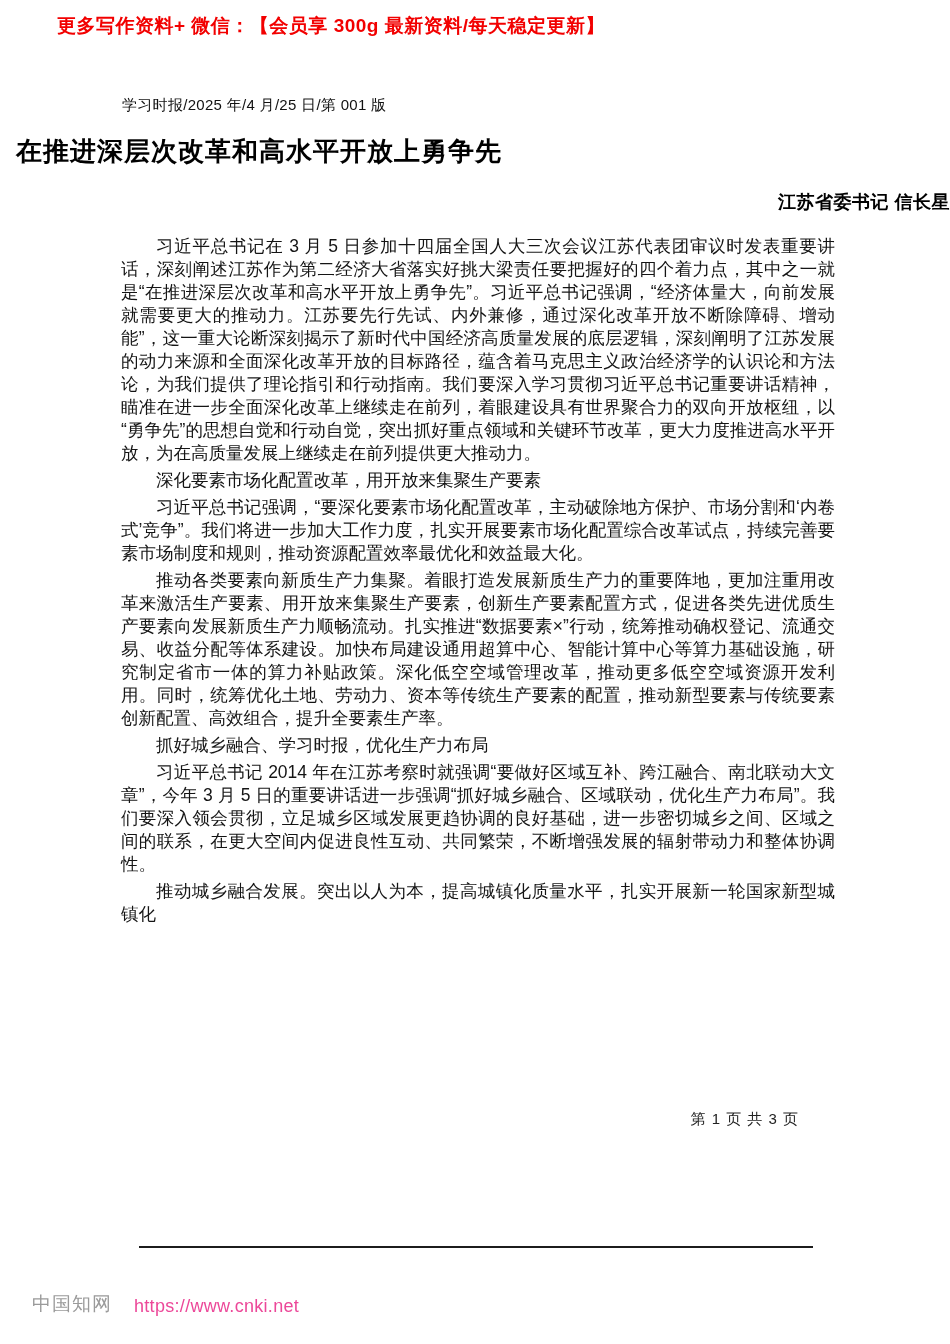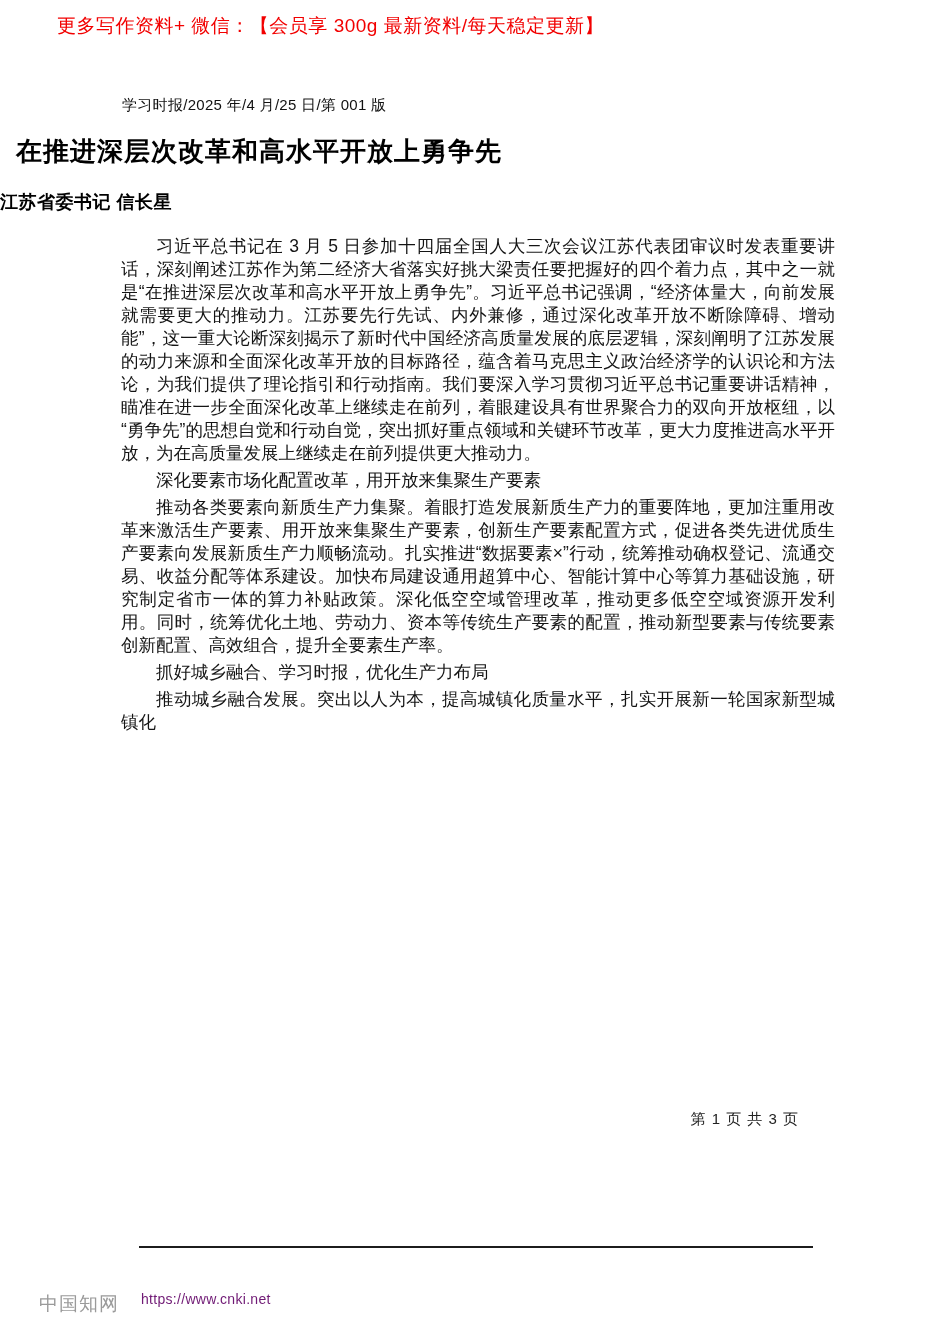--- a/index.html
+++ b/index.html
@@ -10,21 +10,21 @@
     position: relative;
     font-family: "Liberation Sans", "DejaVu Sans", sans-serif;
     color: #1a1a1a;
     overflow: hidden;
   }
   .promo-banner {
     position: absolute;
     left: 57px;
     top: 13px;
     font-size: 19px;
-    font-weight: normal;
+    font-weight: bold;
     color: #f20000;
     letter-spacing: 0.5px;
     white-space: nowrap;
   }
   .source-line {
     position: absolute;
     left: 122px;
     top: 96px;
     font-size: 15px;
     color: #111111;
@@ -39,21 +39,21 @@
     font-size: 26px;
     font-weight: bold;
     color: #000000;
     letter-spacing: 1px;
   }
   .doc-author {
     position: absolute;
     left: 0;
     right: 0;
     top: 190px;
-    text-align: left;
+    text-align: right;
     font-size: 18px;
     font-weight: bold;
     color: #000000;
     letter-spacing: 0.5px;
   }
   .article-body {
     position: absolute;
     left: 117px;
     top: 231px;
     width: 722px;
@@ -80,52 +80,53 @@
     top: 1246px;
     width: 674px;
     height: 2px;
     background: #1c1c1c;
   }
   .page-footer {
     position: absolute;
     left: 32px;
     top: 1291px;
     display: flex;
-    align-items: flex-start;
+    align-items: flex-end;
     gap: 22px;
-    margin-left: 7px;
   }
   .footer-brand {
     font-size: 19px;
     color: #9a9a9a;
     letter-spacing: 1px;
   }
   .footer-url {
-    font-size: 14px;
-    color: #701a75;
+    font-size: 18px;
+    color: #ec4899;
     text-decoration: none;
     letter-spacing: 0.3px;
   }
 </style>
 </head>
 <body>
 
 <div class="promo-banner">更多写作资料+ 微信：【会员享 300g 最新资料/每天稳定更新】</div>
 
 <div class="source-line">学习时报/2025 年/4 月/25 日/第 001 版</div>
 
 <h1 class="doc-title">在推进深层次改革和高水平开放上勇争先</h1>
 
 <div class="doc-author">江苏省委书记  信长星</div>
 
 <div class="article-body">
   <p>习近平总书记在 3 月 5 日参加十四届全国人大三次会议江苏代表团审议时发表重要讲话，深刻阐述江苏作为第二经济大省落实好挑大梁责任要把握好的四个着力点，其中之一就是“在推进深层次改革和高水平开放上勇争先”。习近平总书记强调，“经济体量大，向前发展就需要更大的推动力。江苏要先行先试、内外兼修，通过深化改革开放不断除障碍、增动能”，这一重大论断深刻揭示了新时代中国经济高质量发展的底层逻辑，深刻阐明了江苏发展的动力来源和全面深化改革开放的目标路径，蕴含着马克思主义政治经济学的认识论和方法论，为我们提供了理论指引和行动指南。我们要深入学习贯彻习近平总书记重要讲话精神，瞄准在进一步全面深化改革上继续走在前列，着眼建设具有世界聚合力的双向开放枢纽，以“勇争先”的思想自觉和行动自觉，突出抓好重点领域和关键环节改革，更大力度推进高水平开放，为在高质量发展上继续走在前列提供更大推动力。</p>
   <p>深化要素市场化配置改革，用开放来集聚生产要素</p>
+  <p>习近平总书记强调，“要深化要素市场化配置改革，主动破除地方保护、市场分割和‘内卷式’竞争”。我们将进一步加大工作力度，扎实开展要素市场化配置综合改革试点，持续完善要素市场制度和规则，推动资源配置效率最优化和效益最大化。</p>
   <p>推动各类要素向新质生产力集聚。着眼打造发展新质生产力的重要阵地，更加注重用改革来激活生产要素、用开放来集聚生产要素，创新生产要素配置方式，促进各类先进优质生产要素向发展新质生产力顺畅流动。扎实推进“数据要素×”行动，统筹推动确权登记、流通交易、收益分配等体系建设。加快布局建设通用超算中心、智能计算中心等算力基础设施，研究制定省市一体的算力补贴政策。深化低空空域管理改革，推动更多低空空域资源开发利用。同时，统筹优化土地、劳动力、资本等传统生产要素的配置，推动新型要素与传统要素创新配置、高效组合，提升全要素生产率。</p>
   <p>抓好城乡融合、学习时报，优化生产力布局</p>
+  <p>习近平总书记 2014 年在江苏考察时就强调“要做好区域互补、跨江融合、南北联动大文章”，今年 3 月 5 日的重要讲话进一步强调“抓好城乡融合、区域联动，优化生产力布局”。我们要深入领会贯彻，立足城乡区域发展更趋协调的良好基础，进一步密切城乡之间、区域之间的联系，在更大空间内促进良性互动、共同繁荣，不断增强发展的辐射带动力和整体协调性。</p>
   <p>推动城乡融合发展。突出以人为本，提高城镇化质量水平，扎实开展新一轮国家新型城镇化</p>
 </div>
 
 <div class="page-indicator">第 1 页 共 3 页</div>
 
 <div class="footer-rule"></div>
 
 <div class="page-footer">
   <span class="footer-brand">中国知网</span>
   <a class="footer-url">https://www.cnki.net</a>

